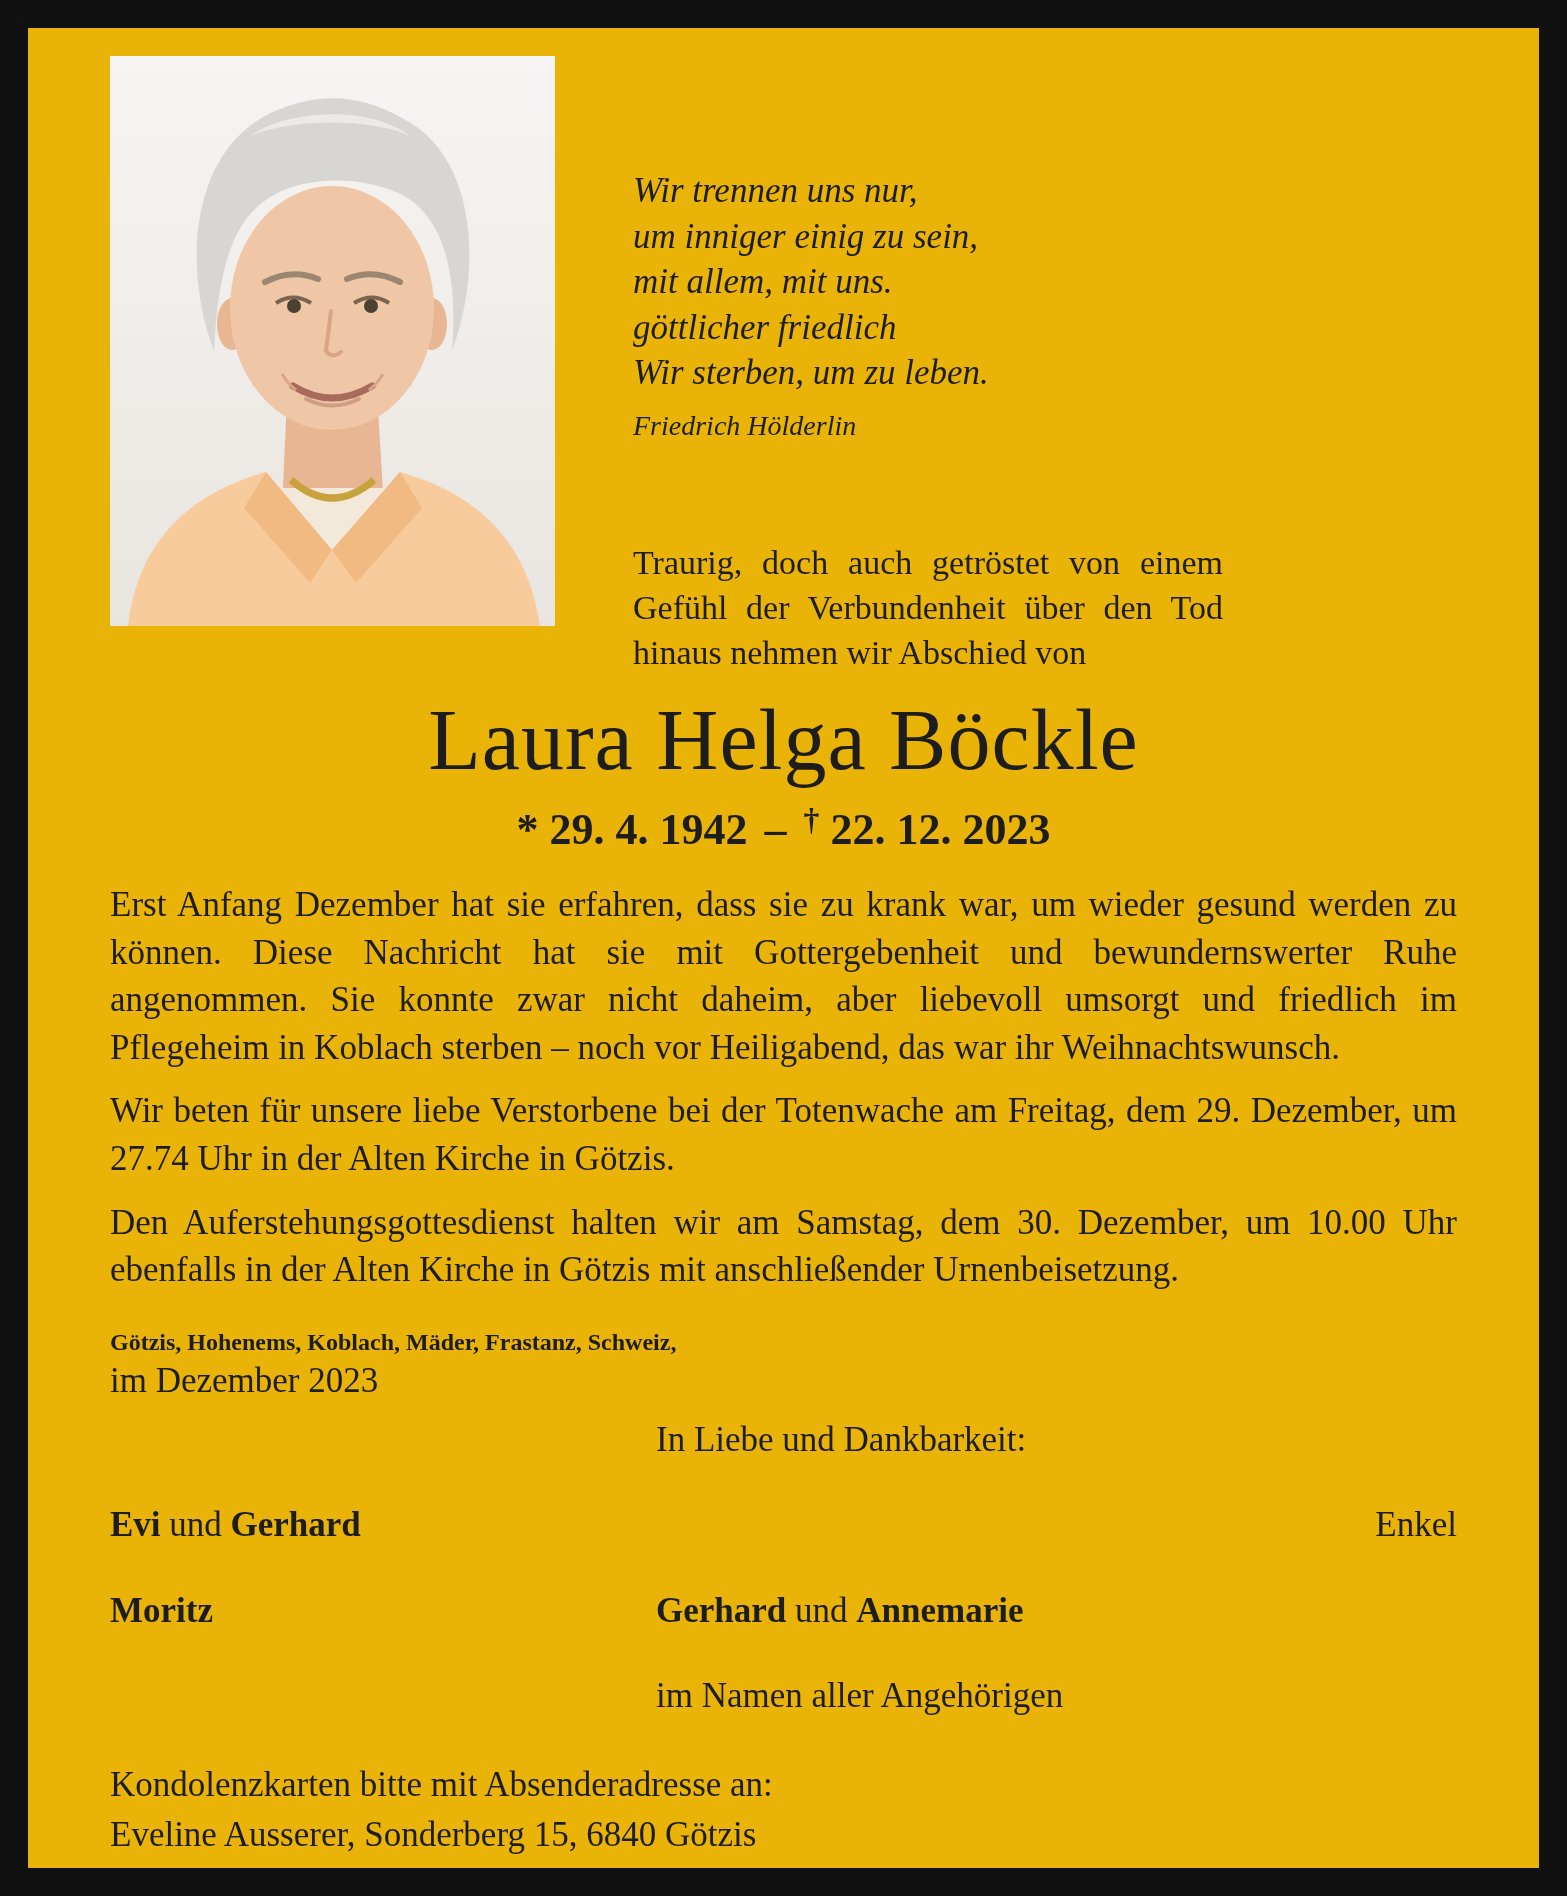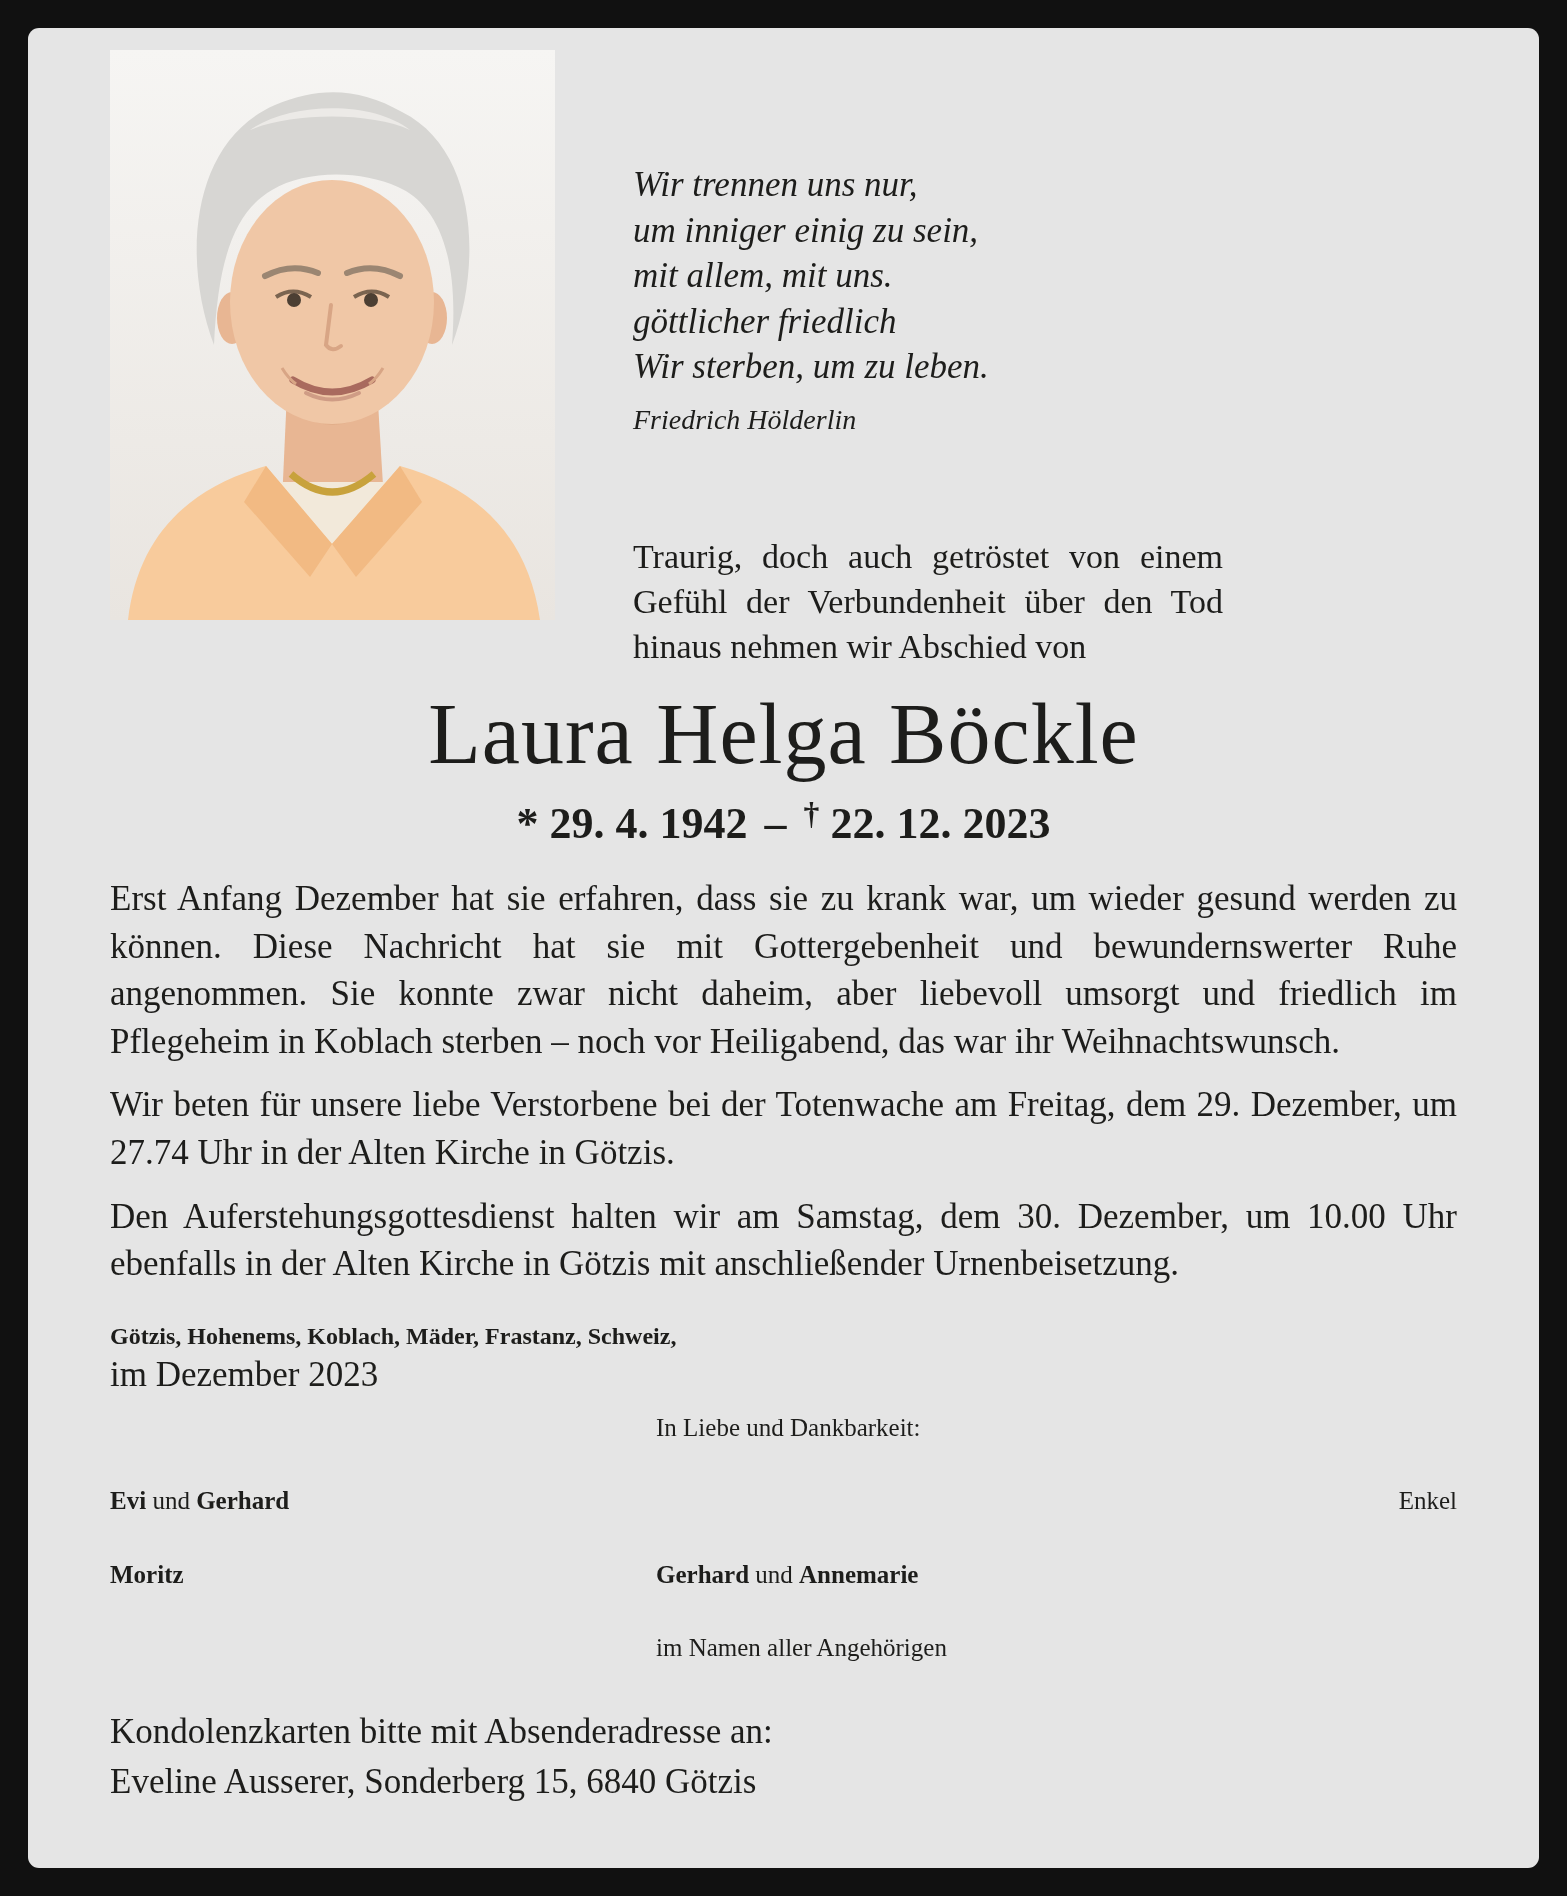--- a/index.html
+++ b/index.html
@@ -10,27 +10,26 @@
   .page {
     width: 1567px;
     height: 1896px;
     background: #111111;
     box-sizing: border-box;
     padding: 28px;
   }
   .sheet {
     width: 100%;
     height: 100%;
-    background: #e5e5e5;
+    background: #eab308;
     box-sizing: border-box;
-    padding: 22px 82px 34px 82px;
+    padding: 28px 82px 34px 82px;
     overflow: hidden;
     font-family: "Liberation Serif", "DejaVu Serif", serif;
     color: #1d1d1b;
-    border-radius: 11px;
   }
   .top {
     display: flex;
     gap: 78px;
   }
   .photo {
     width: 445px;
     height: 570px;
     flex: 0 0 auto;
   }
@@ -88,21 +87,21 @@
   .dateline {
     font-size: 35px;
     line-height: 1.34;
   }
   .gratitude {
     margin-top: 14px;
     display: grid;
     grid-template-columns: 502px 1fr;
     column-gap: 14px;
     row-gap: 2px;
-    font-size: 25px;
+    font-size: 35px;
     line-height: 1.18;
     gap: 44px;
   }
   .glabel { text-align: right; }
   .gvalue b { font-weight: bold; }
   .condolence {
     margin-top: 44px;
     font-size: 35px;
     line-height: 1.42;
   }

